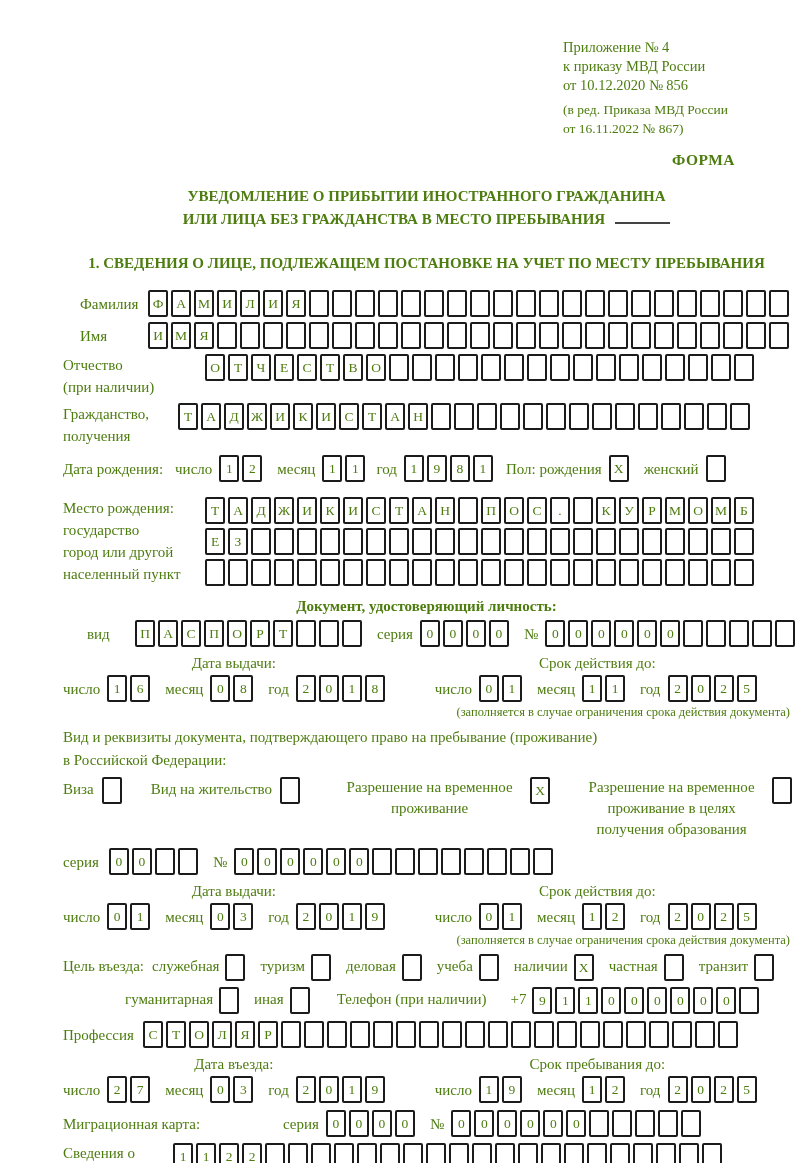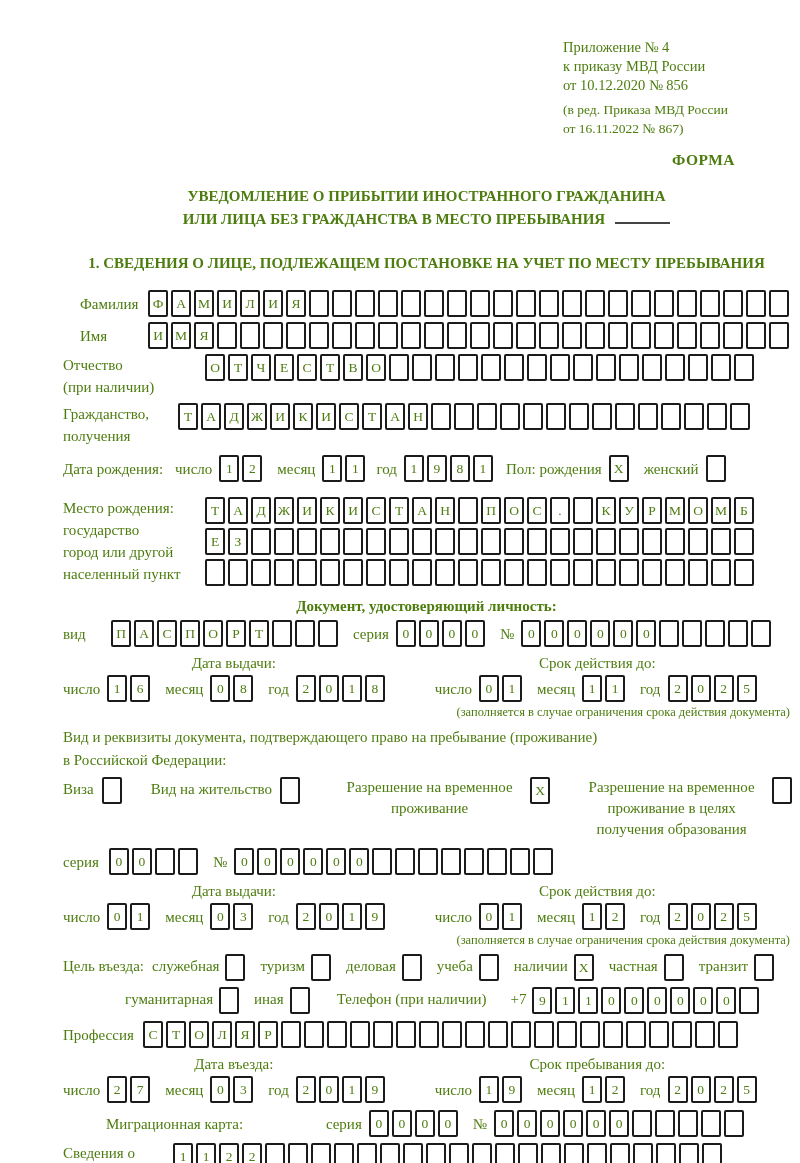--- a/index.html
+++ b/index.html
@@ -327,21 +327,21 @@
           <span class="cbox"></span>
           <span class="cbox"></span>
           <span class="cbox"></span>
         </div>
     </div>
   </div>
 
   <div class="heading">Документ, удостоверяющий личность:</div>
 
   <div class="row rowc">
-    <span class="lbl" style="width:48px;">вид</span>
+    <span class="lbl" style="width:48px;margin-left:24px;">вид</span>
     <span class="boxes">
         <span class="cbox">П</span>
         <span class="cbox">А</span>
         <span class="cbox">С</span>
         <span class="cbox">П</span>
         <span class="cbox">О</span>
         <span class="cbox">Р</span>
         <span class="cbox">Т</span>
         <span class="cbox"></span>
         <span class="cbox"></span>
@@ -652,21 +652,21 @@
         <span class="boxes">
             <span class="cbox">2</span>
             <span class="cbox">0</span>
             <span class="cbox">2</span>
             <span class="cbox">5</span>
           </span>
       </div>
     </div>
   </div>
 
-  <div class="row rowc" style="margin-top:7px;justify-content:center;">
+  <div class="row rowc" style="margin-top:7px;">
     <span class="lbl w220">Миграционная карта:</span>
     <span class="dlbl first">серия</span>
     <span class="boxes">
         <span class="cbox">0</span>
         <span class="cbox">0</span>
         <span class="cbox">0</span>
         <span class="cbox">0</span>
       </span>
     <span class="dlbl">№</span>
     <span class="boxes">

